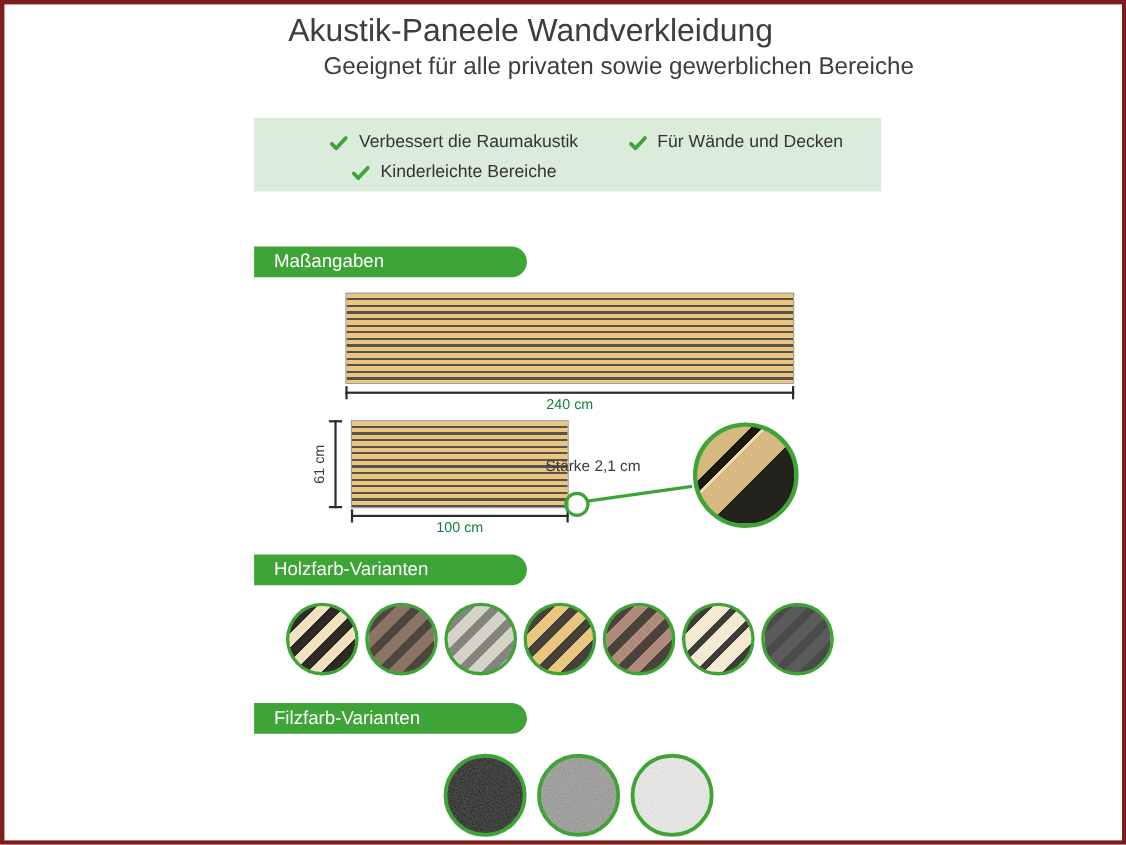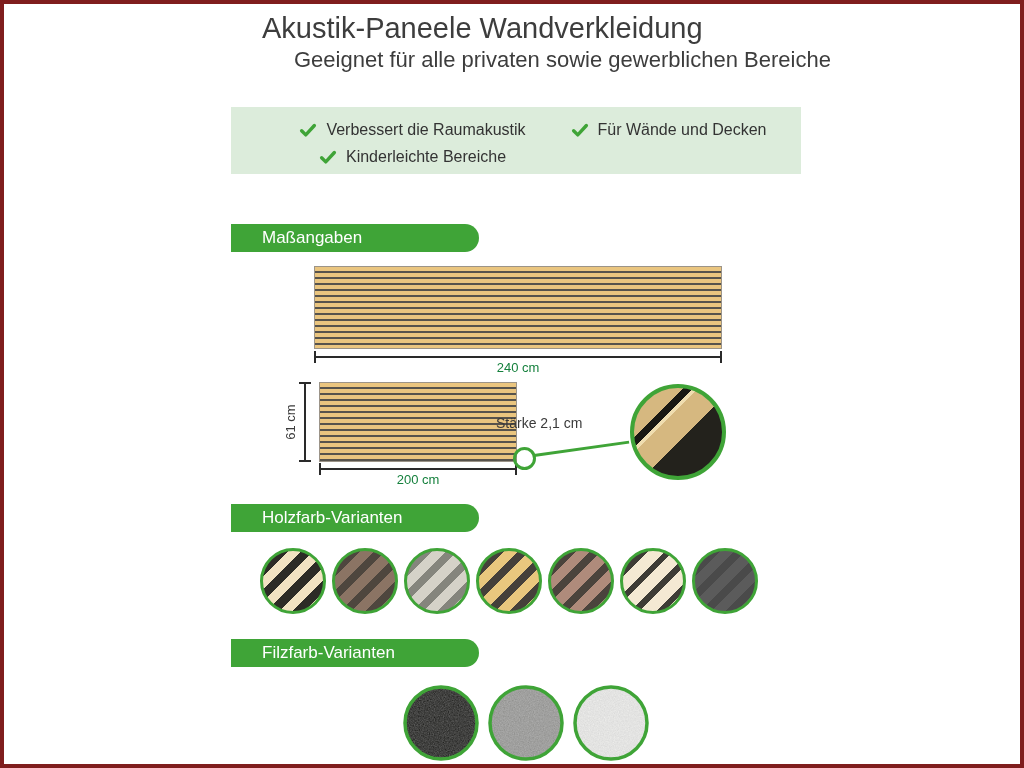--- a/index.html
+++ b/index.html
@@ -18,21 +18,21 @@
     background:var(--light-green,#dcecdb);
     display:grid; grid-template-columns:247px auto; row-gap:5px;
     padding:12px 0 0 58px; align-content:start;
   }
   .feature { display:flex; align-items:center; gap:9px; height:22px; font-size:16px; font-weight:500; color:#333;justify-content:center; }
   .check-icon { width:18px; height:18px; flex:0 0 18px; color:var(--accent-green,#3fa437); }
   
   .pill {
     position:absolute; left:227px; width:248px; height:28px;
     background:var(--accent-green,#3fa437); color:#fff;
-    font-size:17px; font-weight:500; line-height:28px; padding-left:31px;
+    font-size:17px; font-weight:500; line-height:28px; padding-left:18px;
     border-radius:0 14px 14px 0;
   }
   
   .panel {
     position:absolute;
     background:repeating-linear-gradient(to bottom,
       var(--wood-tan,#eac57f) 0 4px, var(--wood-line,#57534c) 4px 6px);
     border:1px solid #9c9488;
   }
   #panel-large { left:310px; top:262px; width:408px; height:83px; }
@@ -103,21 +103,21 @@
   <div class="pill" style="top:220px">Maßangaben</div>
 
   <div id="panel-large" class="panel"></div>
   <div class="hdim" style="left:310px; top:352px; width:408px"></div>
   <div class="dim-label" style="left:310px; top:356px; width:408px">240 cm</div>
 
   <div id="panel-small" class="panel"></div>
   <div class="vdim" style="left:300px; top:378px; height:80px"></div>
   <div class="vlabel">61 cm</div>
   <div class="hdim" style="left:315px; top:464px; width:198px"></div>
-  <div class="dim-label" style="left:315px; top:468px; width:198px">200 cm</div>
+  <div class="dim-label" style="left:315px; top:468px; width:198px">100 cm</div>
 
   <div class="corner-circle"></div>
   <div class="connector"></div>
   <div class="magnifier"></div>
   <div class="thickness-label">Stärke 2,1 cm</div>
 
   <div class="pill" style="top:500px">Holzfarb-Varianten</div>
   <div class="wood-row">
     <div class="wood-swatch" style="background: repeating-linear-gradient(135deg, rgb(242, 226, 194) 0px, rgb(242, 226, 194) 9px, rgb(45, 43, 38) 9px, rgb(45, 43, 38) 18px);"></div>
     <div class="wood-swatch" style="background: repeating-linear-gradient(135deg, rgb(139, 116, 100) 0px, rgb(139, 116, 100) 10px, rgb(78, 70, 62) 10px, rgb(78, 70, 62) 18px);"></div>

